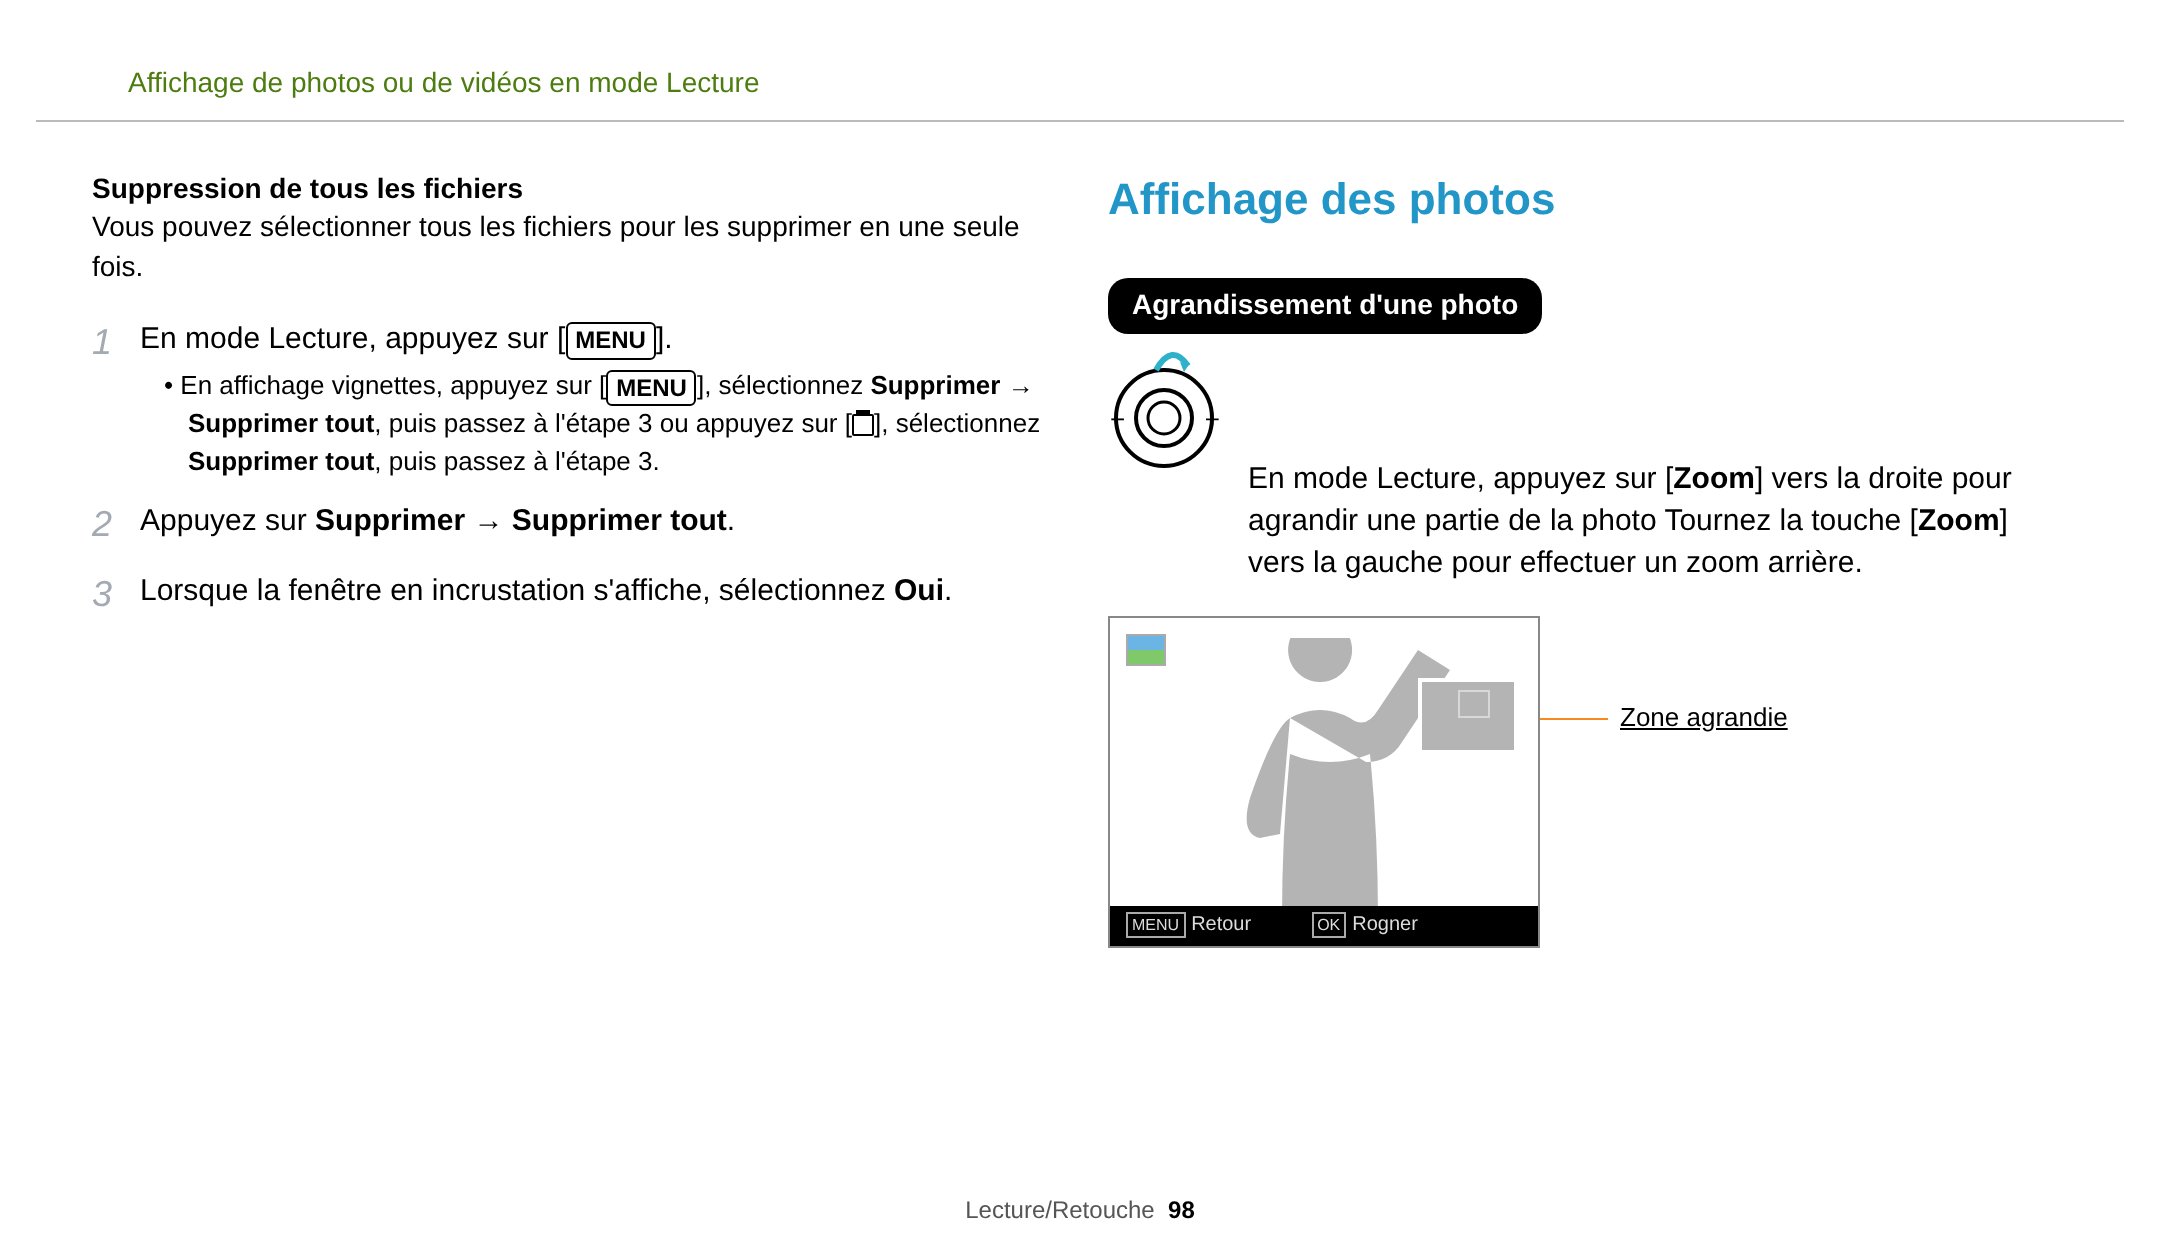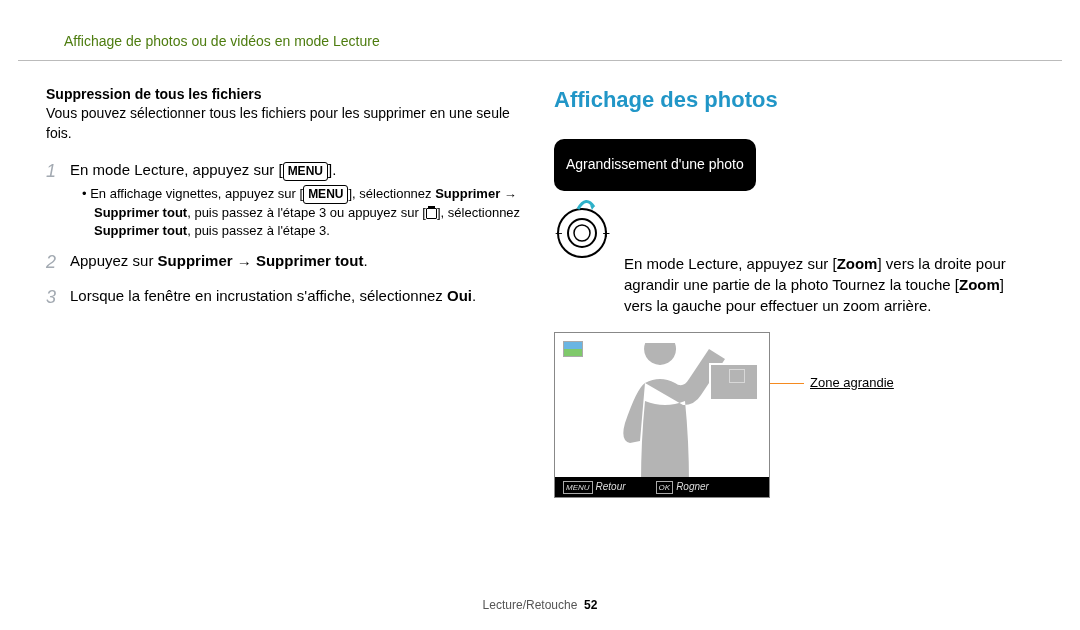--- a/index.html
+++ b/index.html
@@ -81,22 +81,22 @@
   .h2-blue {
     color: #2196c7;
     font-size: 22px;
     font-weight: 700;
     margin-bottom: 10px;
   }
   .black-pill {
     display: inline-block;
     background: #000;
     color: #fff;
-    font-weight: 400;
-    padding: 16px 12px;
+    font-weight: 700;
+    padding: 4px 12px;
     border-radius: 10px;
     font-size: 14px;
     margin-top: 14px;
     margin-bottom: 14px;
   }
   .zoom-block {
     display: flex;
     gap: 14px;
     margin-bottom: 16px;
   }
@@ -151,21 +151,20 @@
     position: absolute;
     bottom: 0; left: 0; right: 0;
     height: 20px;
     background: #000;
     color: #ddd;
     font-size: 10px;
     display: flex;
     align-items: center;
     padding: 0 8px;
     gap: 30px;
-    font-style: italic;
   }
   .bb-key {
     display: inline-block;
     border: 1px solid #aaa;
     font-size: 8px;
     padding: 0 2px;
     margin-right: 3px;
   }
   .callout-line {
     display: inline-block;
@@ -277,14 +276,14 @@
         </div>
       </div>
       <div class="callout-label">
         <span class="callout-line"></span><span>Zone agrandie</span>
       </div>
     </div>
   </div>
 </div>
 
 <div class="footer">
-  <span>Lecture/Retouche</span>&nbsp;&nbsp;<b>52</b>
+  <span>Lecture/Retouche</span>&nbsp;&nbsp;<b>98</b>
 </div>
 
 </body></html>

